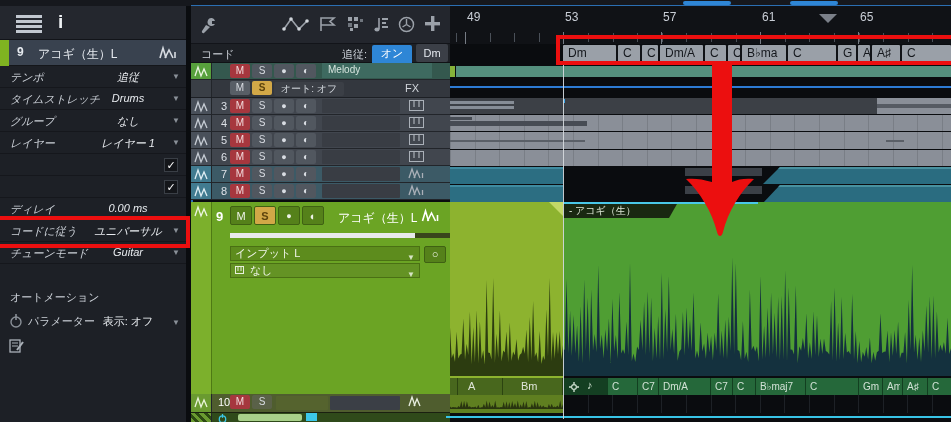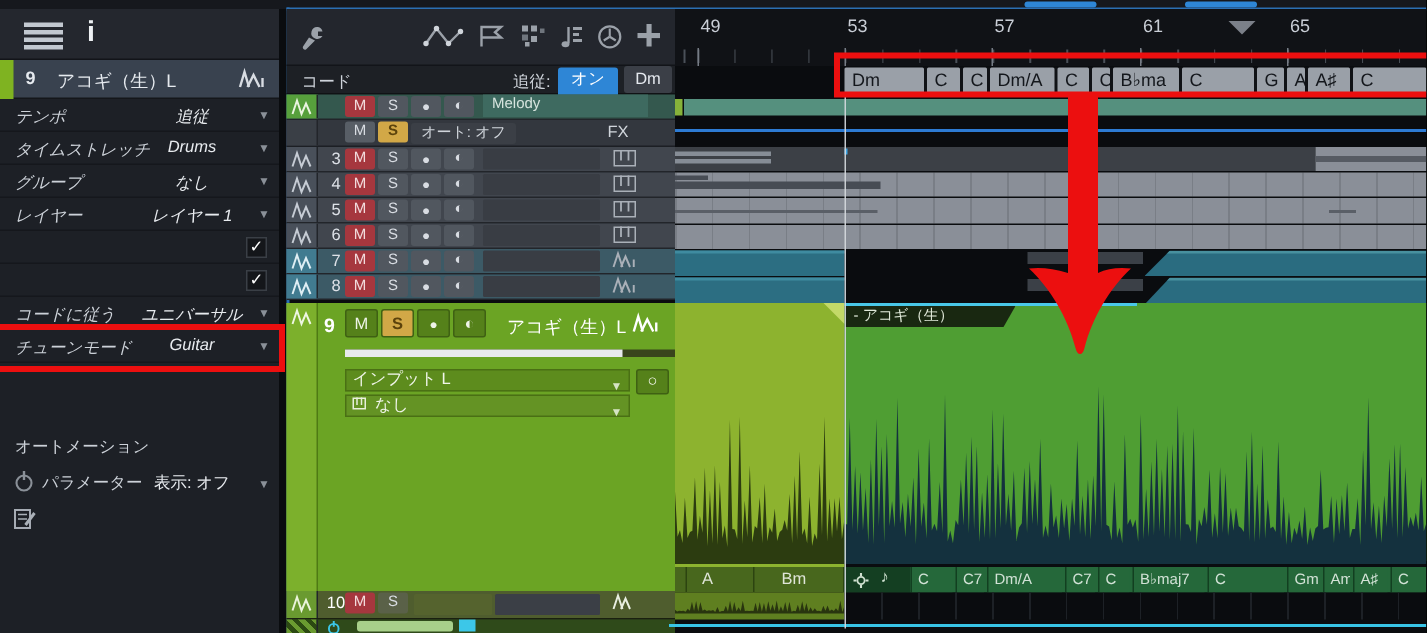--- a/index.html
+++ b/index.html
@@ -227,20 +227,25 @@
 
       </div>
         <div class="ins-row check">
 
         <span class="checkbox">✓</span>
       </div>
         <div class="ins-row check">
 
         <span class="checkbox">✓</span>
       </div>
+        <div class="ins-row plain">
+        <span class="ins-label">ディレイ</span>
+        <span class="ins-value">0.00 ms</span>
+
+      </div>
         <div class="ins-row dd hl">
         <span class="ins-label">コードに従う</span>
         <span class="ins-value">ユニバーサル</span>
         <span class="dd-arrow">▼</span>
 
       </div>
         <div class="ins-row dd">
         <span class="ins-label">チューンモード</span>
         <span class="ins-value">Guitar</span>
         <span class="dd-arrow">▼</span>

